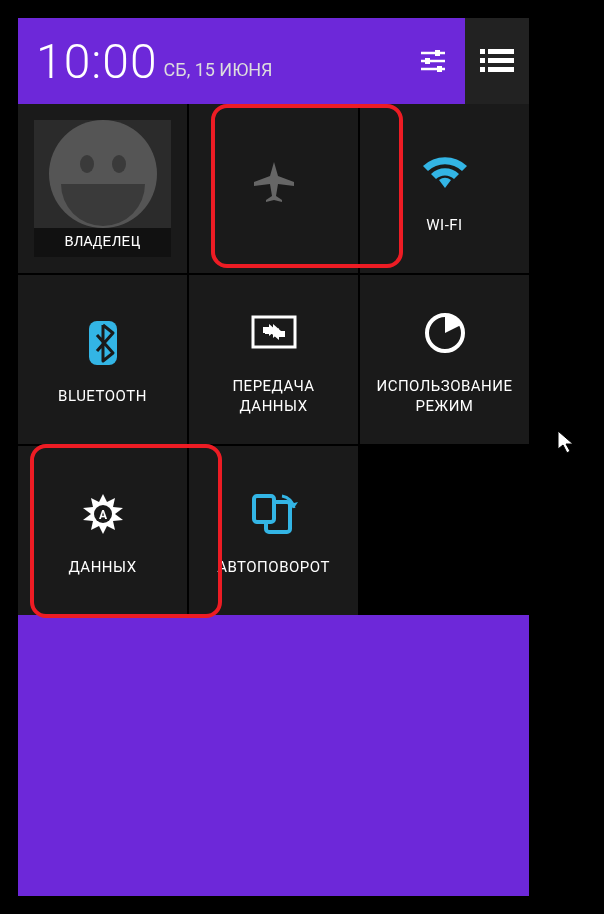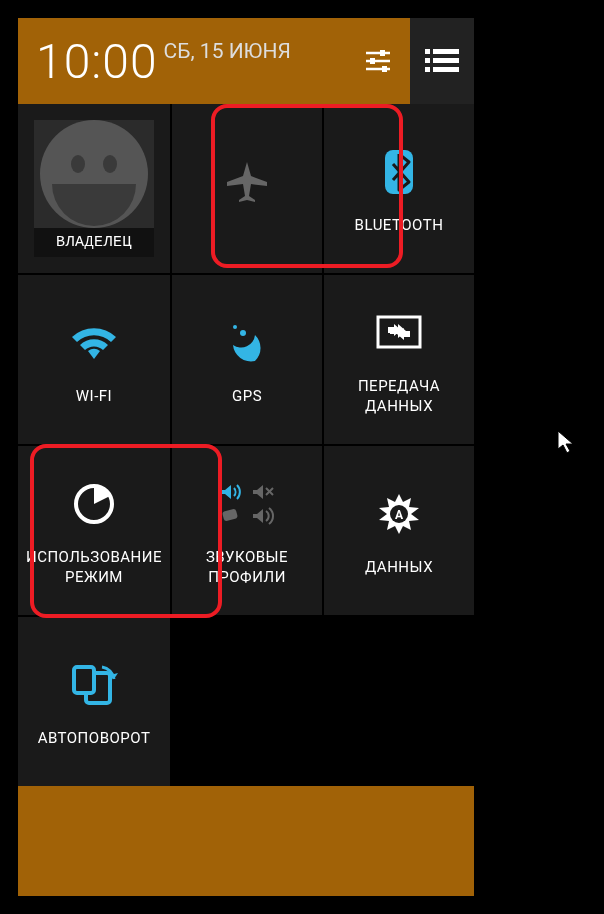--- a/index.html
+++ b/index.html
@@ -9,42 +9,42 @@
     height: 914px;
     font-family: "Roboto", "Helvetica Neue", Arial, sans-serif;
     color: #fff;
     position: relative;
     overflow: hidden;
   }
   .screen {
     position: absolute;
     top: 18px;
     left: 18px;
-    width: 456px;
+    width: 511px;
     height: 878px;
-    background: #a16207;
+    background: #6d28d9;
   }
   
   .header {
     position: relative;
     height: 86px;
     display: flex;
     align-items: center;
     padding-left: 18px;
   }
   .clock {
     font-size: 48px;
     font-weight: 300;
     letter-spacing: 1px;
   }
   .date {
-    font-size: 21px;
+    font-size: 18px;
     margin-left: 6px;
     align-self: flex-end;
-    margin-bottom: 41px;
+    margin-bottom: 24px;
     color: #ddd;
   }
   .header-buttons {
     margin-left: auto;
     display: flex;
     height: 100%;
   }
   .hbtn {
     width: 64px;
     height: 100%;
@@ -179,49 +179,39 @@
       <div class="icon">
         <svg width="48" height="48" viewBox="0 0 48 48">
           <path class="inactive" d="M24 4 L28 18 L44 24 L44 28 L28 26 L26 38 L32 42 L32 44 L24 42 L16 44 L16 42 L22 38 L20 26 L4 28 L4 24 L20 18 Z"></path>
         </svg>
       </div>
     </div>
 
 
     <div class="tile">
       <div class="icon">
-        <svg width="36" height="48" viewBox="0 0 36 48">
-          <rect x="4" y="2" width="28" height="44" rx="8" class="accent"></rect>
-          <path d="M18 6 L18 42 L28 34 L12 16 M18 6 L28 14 L12 32" stroke="#1a1a1a" stroke-width="3" fill="none" stroke-linejoin="round"></path>
-        </svg>
-      </div>
-      <div class="label">BLUETOOTH</div>
-    </div>
-
-    <div class="tile">
-      <div class="icon">
         <svg width="52" height="40" viewBox="0 0 52 40">
           <path class="accent" d="M26 36 L32 28 A10 10 0 0 0 20 28 Z"></path>
           <path class="accent" d="M12 22 A20 20 0 0 1 40 22 L35 27 A13 13 0 0 0 17 27 Z"></path>
           <path class="accent" d="M4 14 A32 32 0 0 1 48 14 L43 19 A25 25 0 0 0 9 19 Z"></path>
         </svg>
       </div>
       <div class="label">WI-FI</div>
     </div>
 
     <div class="tile">
       <div class="icon">
-        <svg width="44" height="44" viewBox="0 0 44 44">
-          <path class="accent" d="M30 14 A18 18 0 0 1 30 40 A18 18 0 0 1 8 24 A14 14 0 0 0 30 14 Z"></path>
-          <circle cx="18" cy="12" r="3" class="accent"></circle>
-          <circle cx="10" cy="6" r="2" class="accent"></circle>
-        </svg>
-      </div>
-      <div class="label">GPS</div>
-    </div>
+        <svg width="36" height="48" viewBox="0 0 36 48">
+          <rect x="4" y="2" width="28" height="44" rx="8" class="accent"></rect>
+          <path d="M18 6 L18 42 L28 34 L12 16 M18 6 L28 14 L12 32" stroke="#1a1a1a" stroke-width="3" fill="none" stroke-linejoin="round"></path>
+        </svg>
+      </div>
+      <div class="label">BLUETOOTH</div>
+    </div>
+
 
     <div class="tile">
       <div class="icon">
         <svg width="50" height="40" viewBox="0 0 50 40">
           <rect x="4" y="4" width="42" height="30" fill="none" stroke="#fff" stroke-width="3"></rect>
           <path d="M16 15 L24 15 L24 11 L32 18 L24 25 L24 21 L16 21 Z" fill="#fff"></path>
           <path d="M34 23 L26 23 L26 27 L18 20 L26 13 L26 17 L34 17 Z" fill="#fff" opacity="0"></path>
           <path d="M30 14 L24 20 M24 14 L30 20"></path>
           <g fill="#fff">
             <polygon points="14,14 20,14 20,11 27,17 20,23 20,20 14,20"></polygon>
@@ -237,46 +227,20 @@
       <div class="icon">
         <svg width="44" height="44" viewBox="0 0 44 44">
           <circle cx="22" cy="22" r="18" fill="none" stroke="#fff" stroke-width="4"></circle>
           <path d="M22 22 L22 4 A18 18 0 0 1 38 14 Z" fill="#fff"></path>
         </svg>
       </div>
       <div class="label">ИСПОЛЬЗОВАНИЕ
 РЕЖИМ</div>
     </div>
 
-    <div class="tile">
-      <div class="icon">
-        <svg width="64" height="48" viewBox="0 0 64 48">
-          <g class="accent">
-            <path d="M6 10 L10 10 L16 5 L16 19 L10 14 L6 14 Z"></path>
-            <path d="M19 8 A6 6 0 0 1 19 16" stroke="#33b5e5" stroke-width="2" fill="none"></path>
-            <path d="M22 5 A10 10 0 0 1 22 19" stroke="#33b5e5" stroke-width="2" fill="none"></path>
-          </g>
-          <g fill="#666">
-            <path d="M38 10 L42 10 L48 5 L48 19 L42 14 L38 14 Z"></path>
-            <line x1="51" y1="8" x2="58" y2="15" stroke="#666" stroke-width="2"></line>
-            <line x1="58" y1="8" x2="51" y2="15" stroke="#666" stroke-width="2"></line>
-          </g>
-          <g fill="#666">
-            <rect x="8" y="30" width="14" height="10" rx="3" transform="rotate(-15 15 35)"></rect>
-          </g>
-          <g fill="#666">
-            <path d="M38 34 L42 34 L48 29 L48 43 L42 38 L38 38 Z"></path>
-            <path d="M51 31 A6 6 0 0 1 51 41" stroke="#666" stroke-width="2" fill="none"></path>
-            <path d="M54 28 A10 10 0 0 1 54 44" stroke="#666" stroke-width="2" fill="none"></path>
-          </g>
-        </svg>
-      </div>
-      <div class="label">ЗВУКОВЫЕ
-ПРОФИЛИ</div>
-    </div>
 
     <div class="tile">
       <div class="icon">
         <svg width="44" height="44" viewBox="0 0 44 44">
           <g fill="#fff">
             <polygon points="22,2 26,10 34,6 32,15 42,16 34,22 42,28 32,29 34,38 26,34 22,42 18,34 10,38 12,29 2,28 10,22 2,16 12,15 10,6 18,10"></polygon>
           </g>
           <circle cx="22" cy="22" r="9" fill="#1a1a1a"></circle>
           <text x="22" y="27" text-anchor="middle" font-size="12" fill="#fff" font-weight="bold">A</text>
         </svg>

